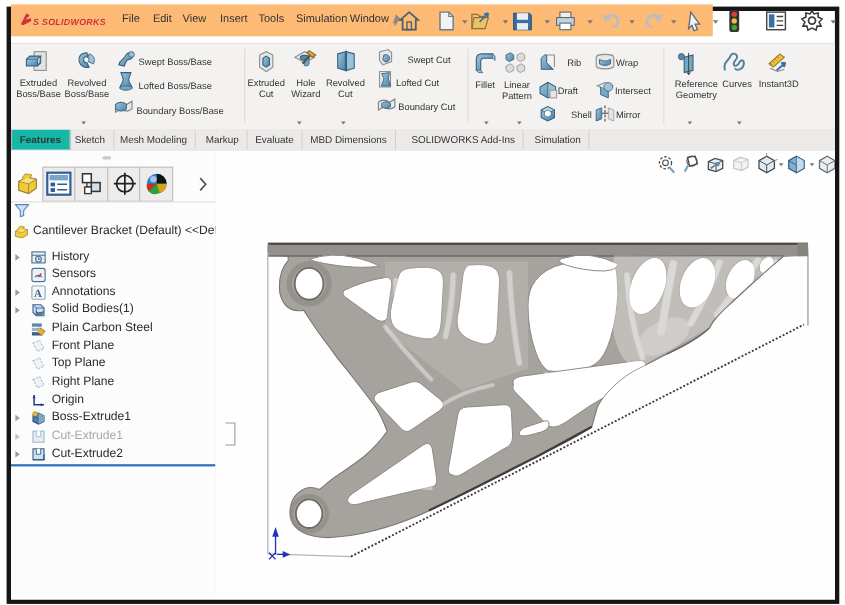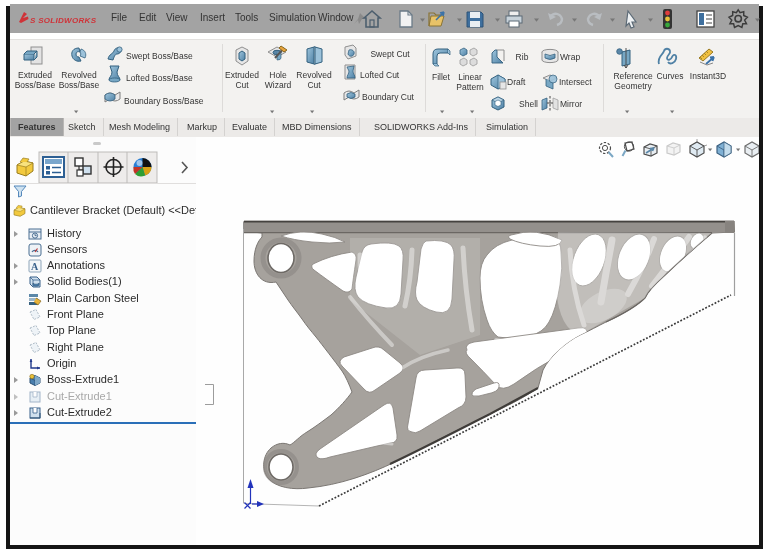--- a/index.html
+++ b/index.html
@@ -1,30 +1,30 @@
 <!DOCTYPE html>
 <html><head>
 <meta charset="utf-8">
 <style>
   html,body{margin:0;padding:0;background:#fff;}
   #page{position:relative;width:768px;height:550px;background:#fff;overflow:hidden;
         font-family:"Liberation Sans", sans-serif;}
   #frame{position:absolute;left:6px;top:6px;width:749px;height:535px;border:4px solid #151515;background:#fff;}
   .abs{position:absolute;}
   
-  #menubar{position:absolute;left:10px;top:4px;width:749px;height:29px;background:#a3a3a3;}
+  #menubar{position:absolute;left:10px;top:4px;width:638px;height:29px;background:#fdba74;}
   .mitem{position:absolute;top:8px;font-size:10px;color:#333;}
   
   #ribbon{position:absolute;left:10px;top:39px;width:749px;height:78px;background:#f3f2f0;border-top:1px solid #e3e1df;border-bottom:1px solid #cfcdcb;}
   .rlbl{position:absolute;font-size:8.5px;color:#343434;text-align:center;line-height:10px;}
   .gdiv{position:absolute;top:4px;height:68px;width:1px;background:#dddbd9;}
   
   #tabrow{position:absolute;left:10px;top:118px;width:749px;height:19px;background:#eceae8;border-bottom:1px solid #d8d6d4;}
   .tab{position:absolute;top:0;height:18px;font-size:9px;color:#333;line-height:18px;padding:0 7px;border-right:1px solid #d4d2d0;}
-  .tab.active{background:#a3a3a3;font-weight:bold;border-left:1px solid #b9b7b5;border-right:1px solid #b9b7b5;}
+  .tab.active{background:#14b8a6;font-weight:bold;border-left:1px solid #b9b7b5;border-right:1px solid #b9b7b5;}
   
   #panel{position:absolute;left:10px;top:137px;width:186px;height:408px;background:#fcfcfc;}
   .trow{position:absolute;left:0;height:16px;font-size:11px;color:#2b2b2b;white-space:nowrap;}
   .trow .lbl{position:absolute;top:1px;}
   .arr{position:absolute;width:0;height:0;border-left:4px solid #9a9a9a;border-top:3.5px solid transparent;border-bottom:3.5px solid transparent;}
   
   #gfx{position:absolute;left:196px;top:137px;width:563px;height:408px;background:#fefefe;}
 </style>
 </head>
 <body>

